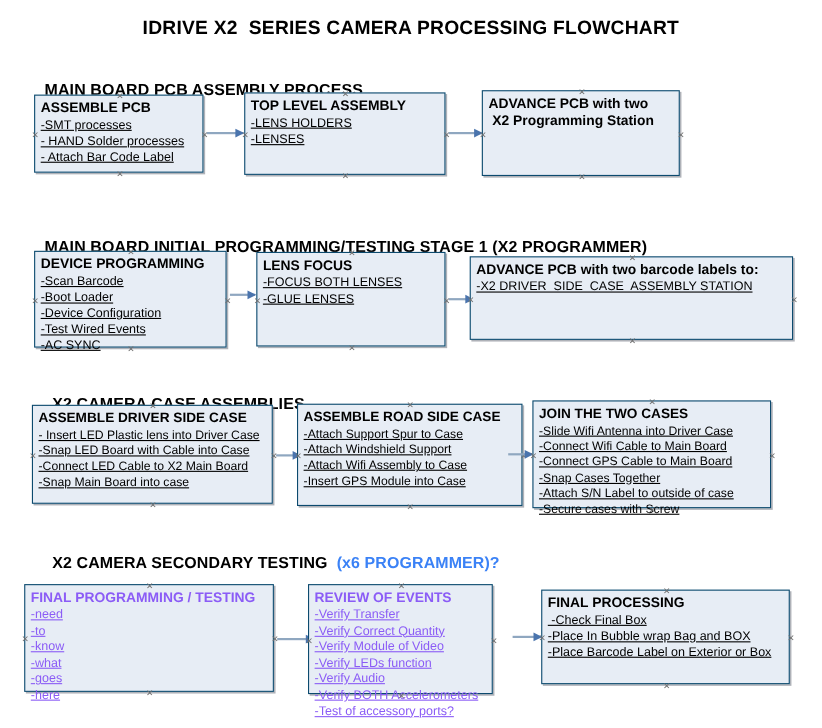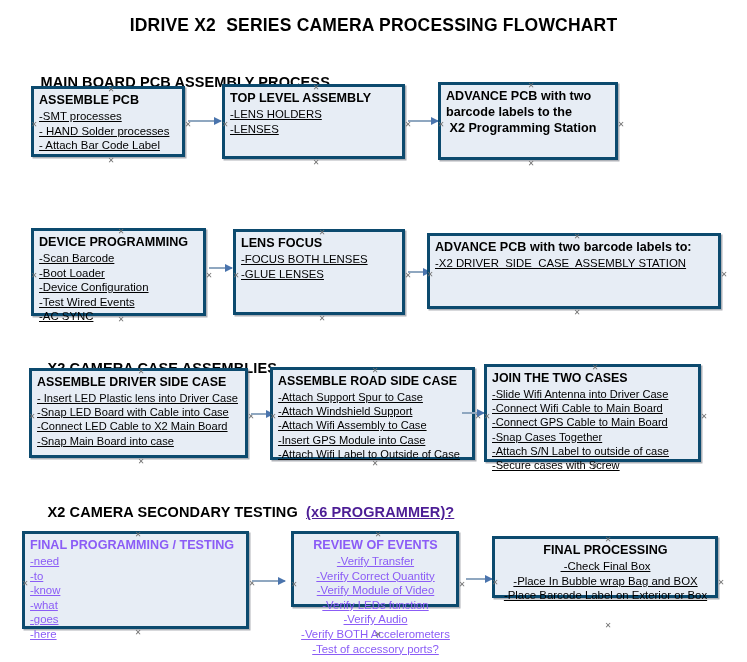--- a/index.html
+++ b/index.html
@@ -37,30 +37,29 @@
     white-space: pre;
   }
   .section-title {
     position: absolute;
     font-size: 14.5px;
     font-weight: bold;
     letter-spacing: 0.1px;
     white-space: pre;
   }
   .section-title .accent {
-    color: #4c1d95;
-    text-decoration: underline;
+    color: #3b82f6;
   }
 
   
   .box {
     position: absolute;
     box-sizing: border-box;
     background: #e7edf5;
-    border: 3px solid #0c4a6e;
+    border: 1px solid #0c4a6e;
     box-shadow: 1.5px 1.5px 0 rgba(110,115,125,0.55);
     padding: 4px 4px 3px 5px;
     overflow: visible;
   }
   .box .b-title {
     font-size: 12.6px;
     font-weight: bold;
     line-height: 15px;
     white-space: pre;
     margin-bottom: 1px;
@@ -142,28 +141,30 @@
     <div class="handle" style="left:91px; top:0px;"></div>
     <div class="handle" style="left:91px; top:75px;"></div>
     <div class="handle" style="left:0px;  top:37px;"></div>
     <div class="handle" style="left:183px; top:37px;"></div>
   </div>
 
   <div class="conn" style="left:408px; top:120px; width:30px;"></div>
 
   <div class="box" style="left:438px; top:82px; width:180px; height:78px;">
     <div class="b-title">ADVANCE PCB with two</div>
-    <div class="b-title">barcode labels to the</div>
     <div class="b-title"> X2 Programming Station</div>
     <div class="handle" style="left:90px; top:0px;"></div>
     <div class="handle" style="left:90px; top:78px;"></div>
     <div class="handle" style="left:0px;  top:39px;"></div>
     <div class="handle" style="left:180px; top:39px;"></div>
   </div>
 
+  <div class="section-title" style="left:24px; top:201px;">
+    <span>MAIN BOARD INITIAL PROGRAMMING/TESTING STAGE 1 (X2 PROGRAMMER)</span>
+  </div>
 
   <div class="box" style="left:31px; top:228px; width:175px; height:88px;">
     <div class="b-title">DEVICE PROGRAMMING</div>
     <div class="b-line">-Scan Barcode</div>
     <div class="b-line">-Boot Loader</div>
     <div class="b-line">-Device Configuration</div>
     <div class="b-line">-Test Wired Events</div>
     <div class="b-line">-AC SYNC</div>
     <div class="handle" style="left:87px; top:0px;"></div>
     <div class="handle" style="left:87px; top:88px;"></div>
@@ -211,21 +212,20 @@
   </div>
 
   <div class="conn" style="left:251px; top:413px; width:22px;"></div>
 
   <div class="box tight" style="left:270px; top:367px; width:205px; height:93px;">
     <div class="b-title">ASSEMBLE ROAD SIDE CASE</div>
     <div class="b-line">-Attach Support Spur to Case</div>
     <div class="b-line">-Attach Windshield Support</div>
     <div class="b-line">-Attach Wifi Assembly to Case</div>
     <div class="b-line">-Insert GPS Module into Case</div>
-    <div class="b-line">-Attach Wifi Label to Outside of Case</div>
     <div class="handle" style="left:102px; top:0px;"></div>
     <div class="handle" style="left:102px; top:93px;"></div>
     <div class="handle" style="left:0px;  top:46px;"></div>
     <div class="handle" style="left:205px; top:46px;"></div>
   </div>
 
   <div class="conn" style="left:462px; top:412px; width:22px;"></div>
 
   <div class="box tight" style="left:484px; top:364px; width:217px; height:98px;">
     <div class="b-title">JOIN THE TWO CASES</div>
@@ -254,38 +254,38 @@
     <div class="b-line">-goes</div>
     <div class="b-line">-here</div>
     <div class="handle" style="left:113px; top:0px;"></div>
     <div class="handle" style="left:113px; top:98px;"></div>
     <div class="handle" style="left:0px;  top:49px;"></div>
     <div class="handle" style="left:227px; top:49px;"></div>
   </div>
 
   <div class="conn" style="left:252px; top:580px; width:33px;"></div>
 
-  <div class="box red" style="left:291px; top:531px; width:168px; height:76px;text-align:center;">
+  <div class="box red" style="left:280px; top:531px; width:168px; height:100px;">
     <div class="b-title">REVIEW OF EVENTS</div>
     <div class="b-line">-Verify Transfer</div>
     <div class="b-line">-Verify Correct Quantity</div>
     <div class="b-line">-Verify Module of Video</div>
     <div class="b-line">-Verify LEDs function</div>
     <div class="b-line">-Verify Audio</div>
     <div class="b-line">-Verify BOTH Accelerometers</div>
     <div class="b-line">-Test of accessory ports?</div>
     <div class="handle" style="left:84px; top:0px;"></div>
     <div class="handle" style="left:84px; top:100px;"></div>
     <div class="handle" style="left:0px;  top:50px;"></div>
     <div class="handle" style="left:168px; top:50px;"></div>
   </div>
 
   <div class="conn" style="left:466px; top:578px; width:26px;"></div>
 
-  <div class="box" style="left:492px; top:536px; width:226px; height:62px;text-align:center;">
+  <div class="box" style="left:492px; top:536px; width:226px; height:86px;">
     <div class="b-title">FINAL PROCESSING</div>
     <div class="b-line"> -Check Final Box</div>
     <div class="b-line">-Place In Bubble wrap Bag and BOX</div>
     <div class="b-line">-Place Barcode Label on Exterior or Box</div>
     <div class="handle" style="left:113px; top:0px;"></div>
     <div class="handle" style="left:113px; top:86px;"></div>
     <div class="handle" style="left:0px;  top:43px;"></div>
     <div class="handle" style="left:226px; top:43px;"></div>
   </div>
 

